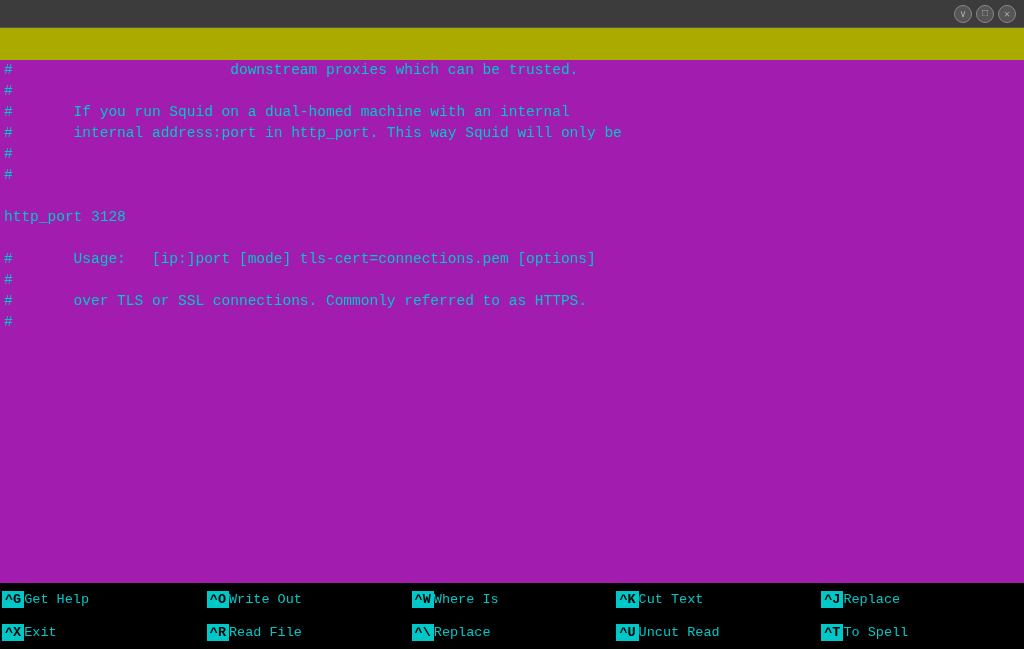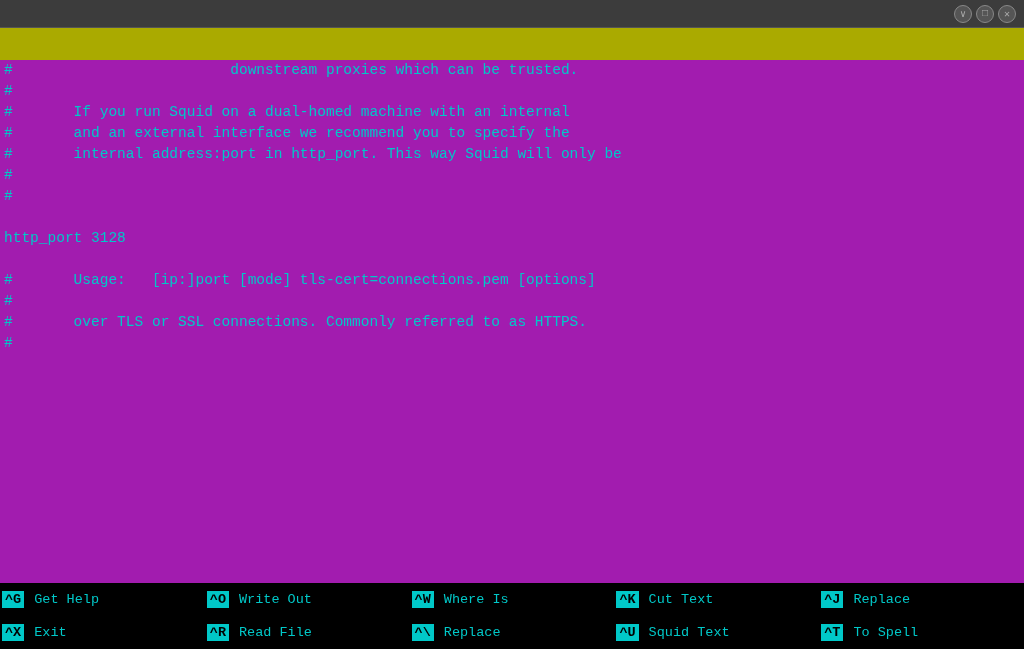--- a/index.html
+++ b/index.html
@@ -131,21 +131,21 @@
       font-size: 13.5px;
       font-weight: bold;
       padding: 1px 3px;
       white-space: nowrap;
     }
 
     .shortcut-label {
       color: #00c8c8;
       font-family: 'Courier New', Courier, monospace;
       font-size: 13.5px;
-      margin-left: 10px;
+      margin-left: 0;
       white-space: nowrap;
     }
   </style>
 </head>
 <body>
 
 <div class="window-chrome">
   <span class="window-title"></span>
   <div class="window-controls">
     <div class="win-btn">∨</div>
@@ -157,21 +157,20 @@
 <div class="nano-header">
   <span class="nano-header-left"></span>
   <span class="nano-header-center"></span>
   <span style="width:120px;"></span>
 </div>
 
 <div class="terminal-content" id="terminal-lines">
 <span class="line">#                         downstream proxies which can be trusted.</span>
     <span class="line">#</span>
     <span class="line">#       If you run Squid on a dual-homed machine with an internal</span>
-    <span class="line">#       and an external interface we recommend you to specify the</span>
     <span class="line">#       internal address:port in http_port. This way Squid will only be</span>
     <span class="line">#</span>
     <span class="line">#</span>
     <span class="line"> </span>
     <span class="line">http_port 3128</span>
     <span class="line"> </span>
     <span class="line">#       Usage:   [ip:]port [mode] tls-cert=connections.pem [options]</span>
     <span class="line">#</span>
     <span class="line">#       over TLS or SSL connections. Commonly referred to as HTTPS.</span>
     <span class="line">#</span>
@@ -208,20 +207,20 @@
       <div class="shortcut-item">
         <span class="shortcut-key">^R</span>
         <span class="shortcut-label">Read File</span>
       </div>
       <div class="shortcut-item">
         <span class="shortcut-key">^\</span>
         <span class="shortcut-label">Replace</span>
       </div>
       <div class="shortcut-item">
         <span class="shortcut-key">^U</span>
-        <span class="shortcut-label">Squid Text</span>
+        <span class="shortcut-label">Uncut Read</span>
       </div>
       <div class="shortcut-item">
         <span class="shortcut-key">^T</span>
         <span class="shortcut-label">To Spell</span>
       </div>
     </div>
 </div>
 
 </body></html>

